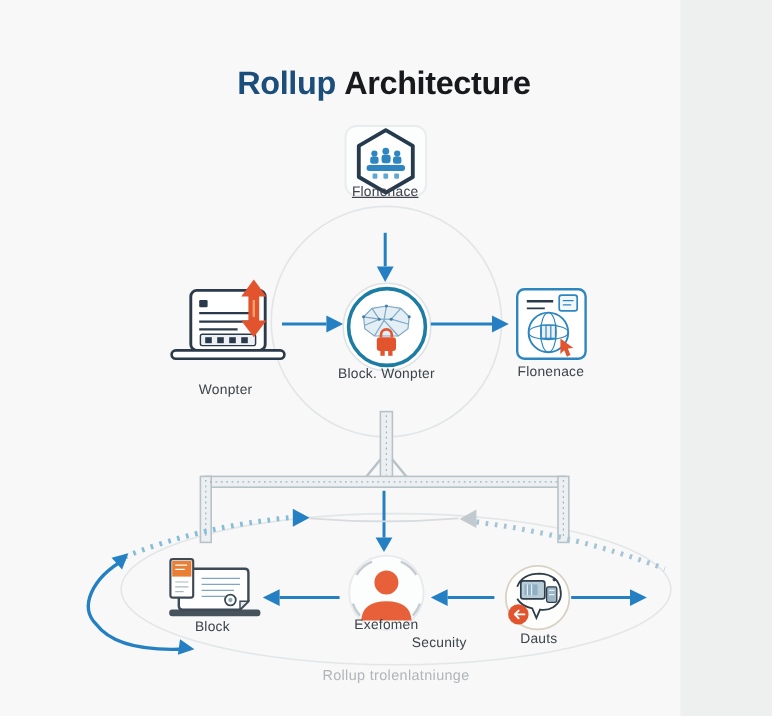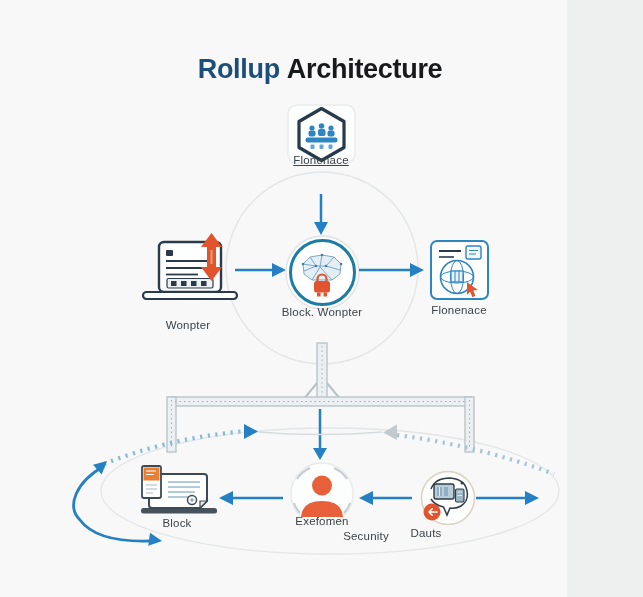--- a/index.html
+++ b/index.html
@@ -235,15 +235,16 @@
 
   <div class="label net-sub" style="left:322px;top:306px;">Block. Wonpter</div>
 
   <div class="label" style="left:459px;top:304px;">Flonenace</div>
 
   <div class="label" style="left:177px;top:517px;">Block</div>
 
   <div class="label" style="left:322px;top:515px;">Exefomen</div>
   <div class="label" style="left:322px;top:530px;margin-left:44px;">Secunity</div>
 
-  <div class="label" style="left:426px;top:527px;">Dauts</div>
-
+  <div class="label" style="left:449px;top:527px;">Dauts</div>
+
+  <div class="label caption" style="left:330px;top:556px;">Rollup trolenlatniunge</div>
 </div>
 
 </body></html>

